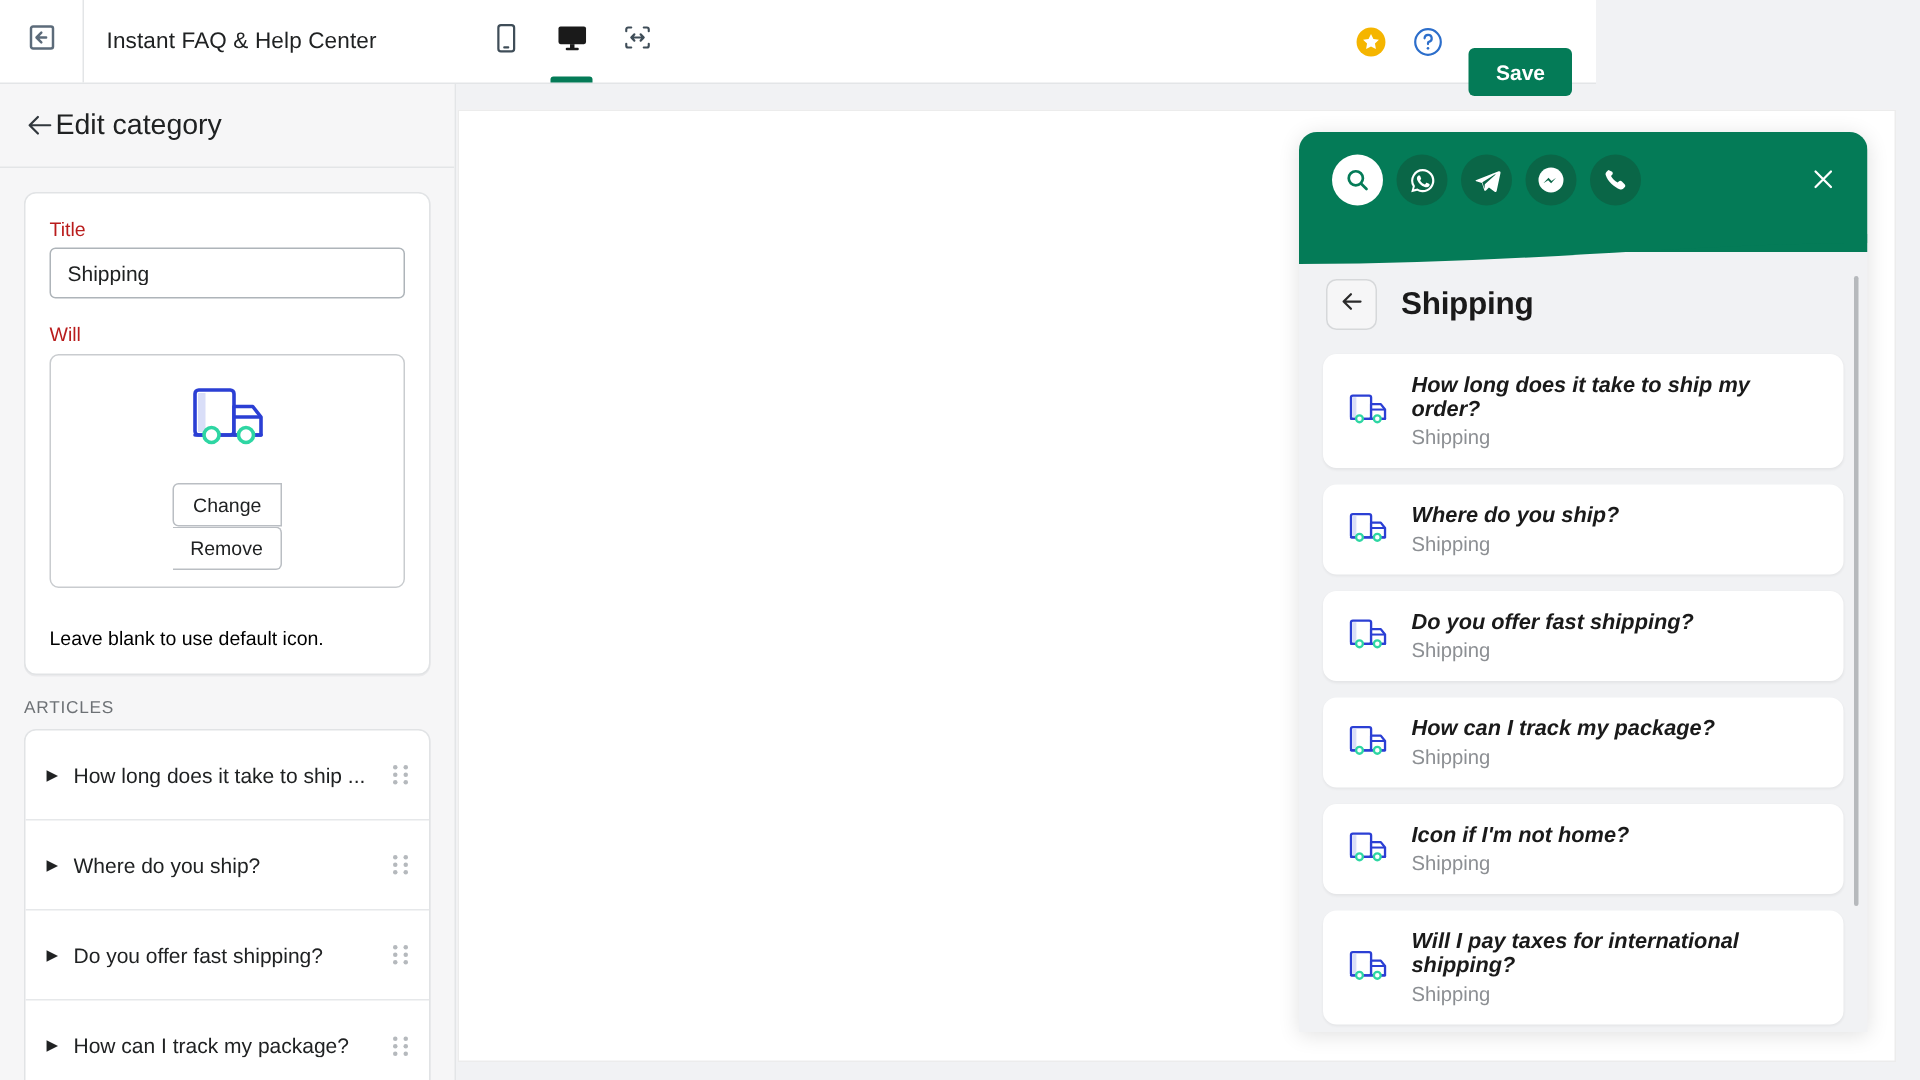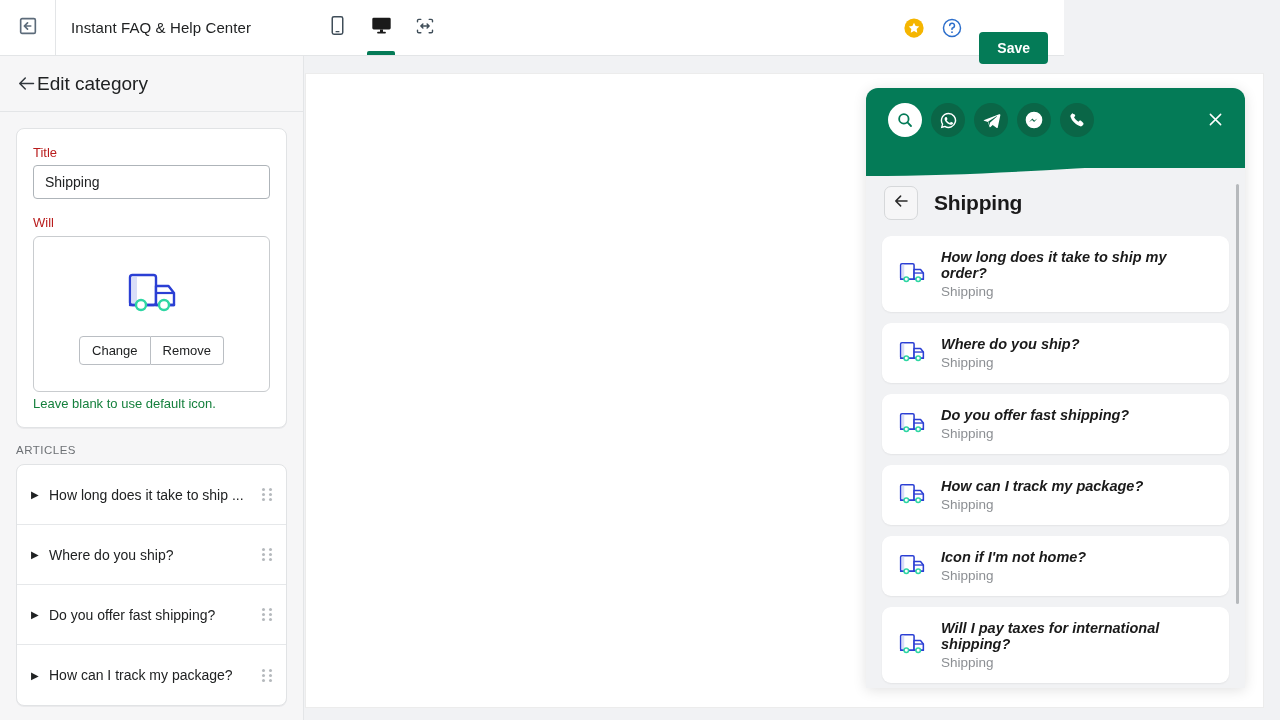--- a/index.html
+++ b/index.html
@@ -94,34 +94,34 @@
   .icon-box {
     margin-top: 6px;
     border: 1px solid #c9cccf;
     border-radius: 6px;
     height: 156px;
     display: flex; flex-direction: column;
     align-items: center; justify-content: center;
     gap: 14px;
     background: #ffffff;
   }
-  .btn-group { display: flex; }
+  .btn-group { display: flex; flex-direction: column; }
   .btn-group button {
     font-family: "Liberation Sans", sans-serif;
     font-size: 13px; color: #202223;
     background: #fff;
     border: 1px solid #babec3;
     padding: 6px 12px;
     cursor: pointer;
   }
   .btn-group button:first-child { border-radius: 4px 0 0 4px; }
   .btn-group button:last-child { border-radius: 0 4px 4px 0; border-left: none; }
   .help-text {
-    font-size: 13px; color: #15803d;
-    margin-top: 4px;
+    font-size: 13px; color: #000000;
+    margin-top: 26px;
   }
   .section-heading {
     font-size: 11.5px; color: #6d7175;
     letter-spacing: .5px;
     margin: 4px 16px 8px 16px;
   }
   .article-list {
     margin: 0 16px;
     background: #ffffff;
     border: 1px solid #e1e3e5;

